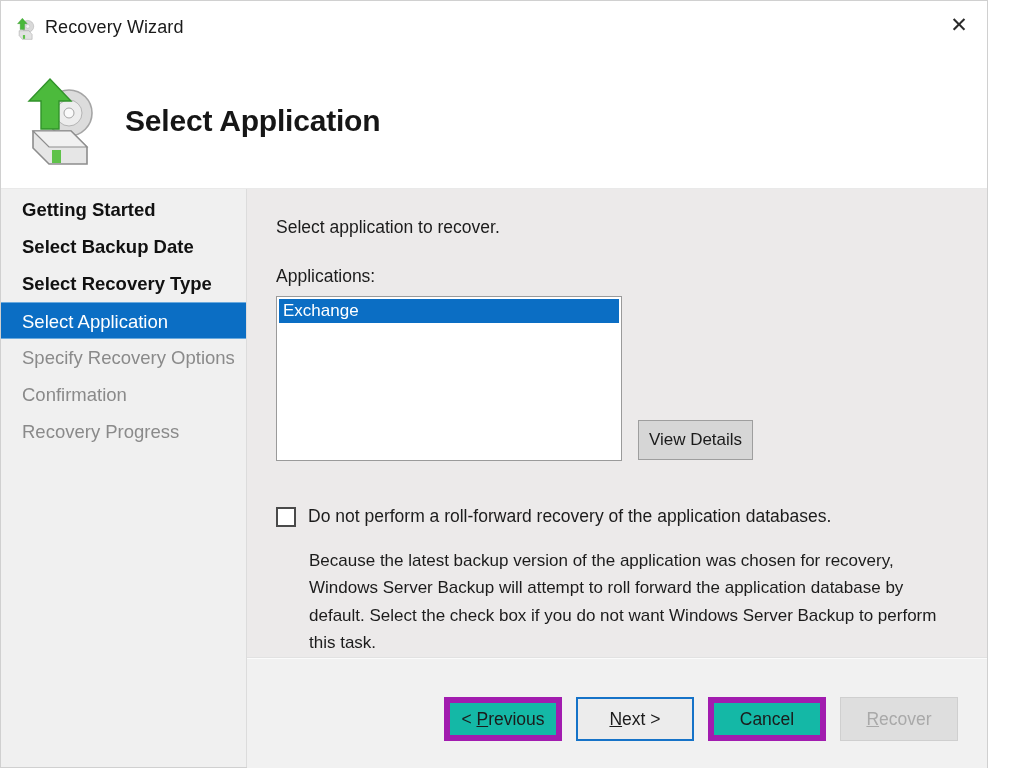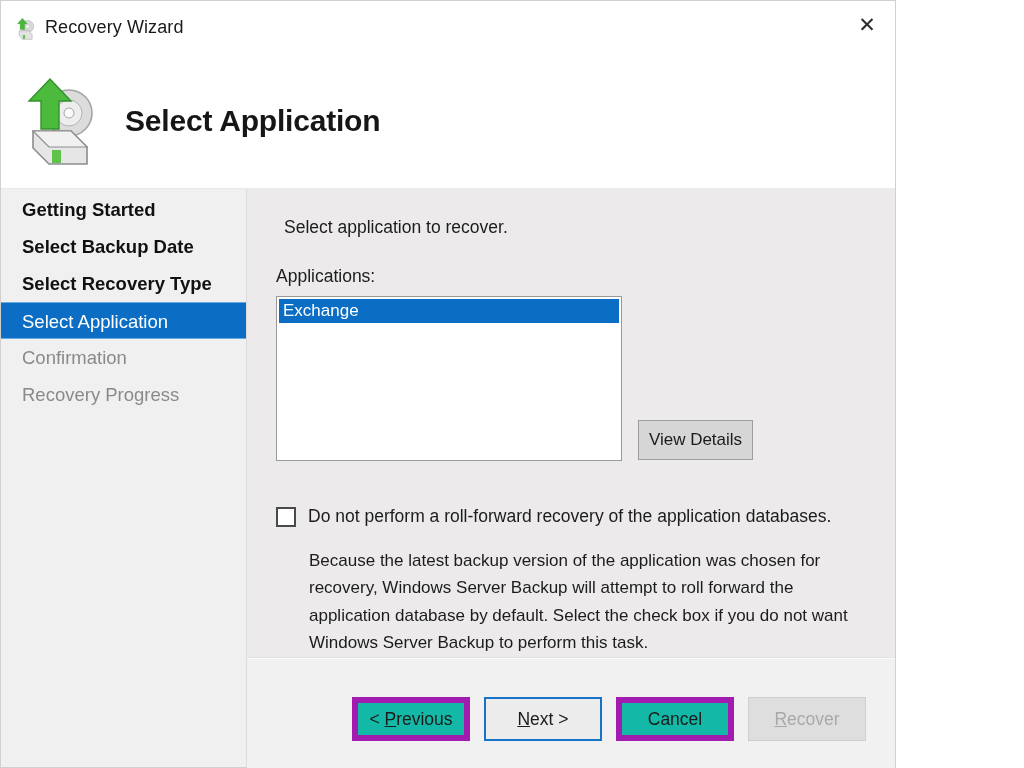--- a/index.html
+++ b/index.html
@@ -9,21 +9,21 @@
   body {
     width: 1024px;
     height: 768px;
     background: #ffffff;
     font-family: "Liberation Sans", sans-serif;
     overflow: hidden;
   }
 
   #window {
     position: relative;
-    width: 896px;
+    width: 988px;
     height: 768px;
     box-sizing: border-box;
     border: 1px solid #d0d0d0;
     background: #ffffff;
     display: flex;
     flex-direction: column;
   }
 
   
   #titlebar {
@@ -142,21 +142,21 @@
     flex: 1 1 auto;
     background: #eceaea;
     padding: 28px 26px 0 29px;
     box-sizing: border-box;
     position: relative;
     border-bottom: 1px solid #e2e2e2;
   }
   #instruction {
     font-size: 17.5px;
     color: #1c1c1c;
-    margin: 0 0 28px 8px;
+    margin: 0 0 28px 0;
   }
   #applications-label {
     font-size: 17.5px;
     color: #1c1c1c;
     margin: 0 0 9px 0;
   }
   #list-row {
     display: flex;
     align-items: flex-start;
   }
@@ -298,20 +298,21 @@
     <h1 id="banner-title">Select Application</h1>
   </div>
 
   <div id="body-area">
 
     <nav id="sidebar">
       <div class="nav-item done">Getting Started</div>
       <div class="nav-item done">Select Backup Date</div>
       <div class="nav-item done">Select Recovery Type</div>
       <div class="nav-item current">Select Application</div>
+      <div class="nav-item pending">Specify Recovery Options</div>
       <div class="nav-item pending">Confirmation</div>
       <div class="nav-item pending">Recovery Progress</div>
     </nav>
 
     <div id="content-col">
 
       <div id="content">
 
         <p id="instruction">Select application to recover.</p>
 

